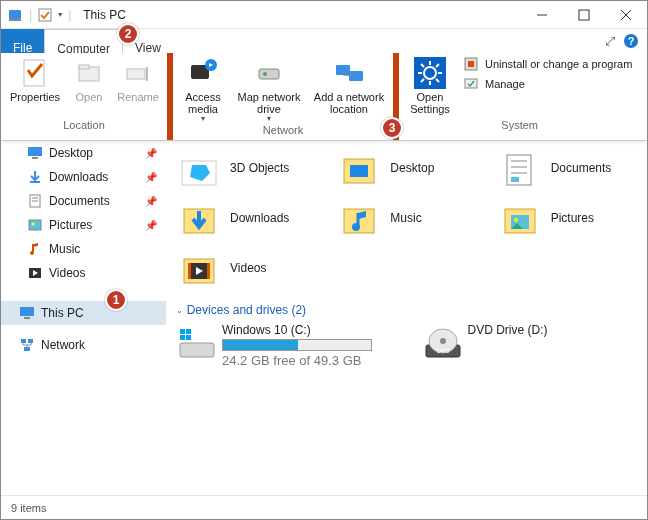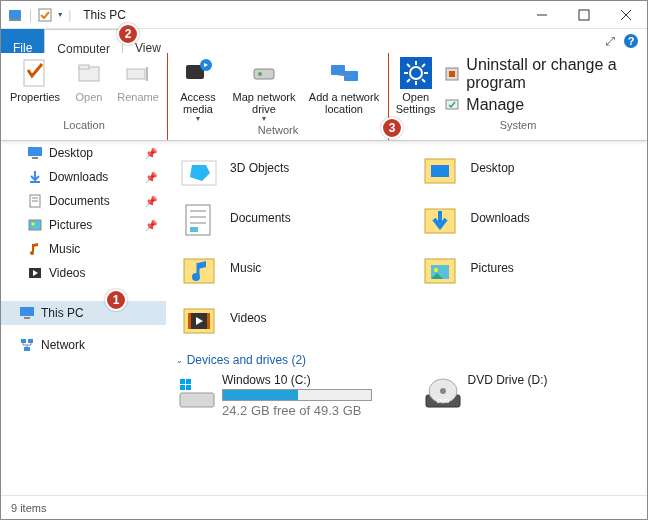--- a/index.html
+++ b/index.html
@@ -11,39 +11,39 @@
 .titlebar .win-controls { margin-left: auto; display: flex; }
 .titlebar .win-controls div { width: 42px; height: 28px; display: flex; align-items: center; justify-content: center; font-family: sans-serif; }
 
 .tabs { height: 24px; display: flex; align-items: stretch; background: #fff; }
 .tab { padding: 12px 12px; color: #333; cursor: default; }
 .tab.file { background: #1979ca; color: #fff; }
 .tab.active { border: 1px solid #ccc; border-bottom: none; text-align: center; }
 .ribbon-help { margin-left: auto; display: flex; align-items: center; padding-right: 8px; gap: 8px; }
 
 .ribbon { height: 88px; border-bottom: 1px solid #ccc; display: flex; box-shadow: 0 2px 3px rgba(0,0,0,0.08); background: #fff; position: relative; z-index: 2; }
-.group { border-right: 1px solid #c2410c; padding: 2px 6px 0 6px; display: flex; flex-direction: column; }
+.group { border-right: 6px solid #c2410c; padding: 2px 6px 0 6px; display: flex; flex-direction: column; }
 .group-body { display: flex; align-items: flex-start; gap: 6px; flex: 1; }
 .group-label { text-align: center; font-size: 11px; color: #666; padding-bottom: 9px; }
 .big-btn { display: flex; flex-direction: column; align-items: center; justify-content: flex-start; width: 56px; padding-top: 2px; font-size: 11px; text-align: center; line-height: 1.1; }
 .big-btn .ico { width: 32px; height: 32px; margin-bottom: 2px; display: flex; align-items: center; justify-content: center; }
 .small-list { display: flex; flex-direction: column; gap: 2px; }
-.small-btn { display: flex; align-items: center; gap: 6px; font-size: 16px; padding: 1px 2px; }
+.small-btn { display: flex; align-items: center; gap: 6px; font-size: 11px; padding: 1px 2px; }
 .small-btn .ico { width: 16px; height: 16px; display: flex; align-items: center; justify-content: center; }
 
 .body-area { position: absolute; top: 140px; bottom: 24px; left: 0; right: 0; display: flex; }
 .nav { width: 165px; background: #fff; overflow: hidden; }
 .nav-item { display: flex; align-items: center; gap: 6px; padding: 4px 8px 4px 26px; position: relative; }
 .nav-item .pin { margin-left: auto; color: #888; font-size: 10px; }
 .nav-item.selected { background: #d8e6f2; }
 .nav-item .ico { width: 16px; height: 16px; display: flex; align-items: center; justify-content: center; }
 .nav-sep { height: 8px; }
 
 .content { flex: 1; padding: 4px 10px; overflow: hidden; }
-.folders { display: grid; grid-template-columns: 1fr 1fr; gap: 4px 20px; }
+.folders { display: grid; grid-template-columns: 1fr 1fr 1fr; gap: 4px 20px; }
 .folder { display: flex; align-items: center; gap: 10px; padding: 2px; }
 .folder .fico { width: 42px; height: 42px; display: flex; align-items: center; justify-content: center; }
 .folder .flabel { font-size: 12px; }
 
 .section-head { color: #1a5fb4; font-size: 12px; margin: 12px 0 6px 0; display: flex; align-items: center; gap: 4px; }
 .drives { display: flex; gap: 30px; }
 .drive { display: flex; gap: 4px; align-items: flex-start; width: 220px; }
 .drive .dico { width: 42px; height: 42px; }
 .drive .dinfo { flex: 1; }
 .drive .bar { width: 150px; height: 12px; border: 1px solid #999; margin: 2px 0; background: #eee; position: relative; }

